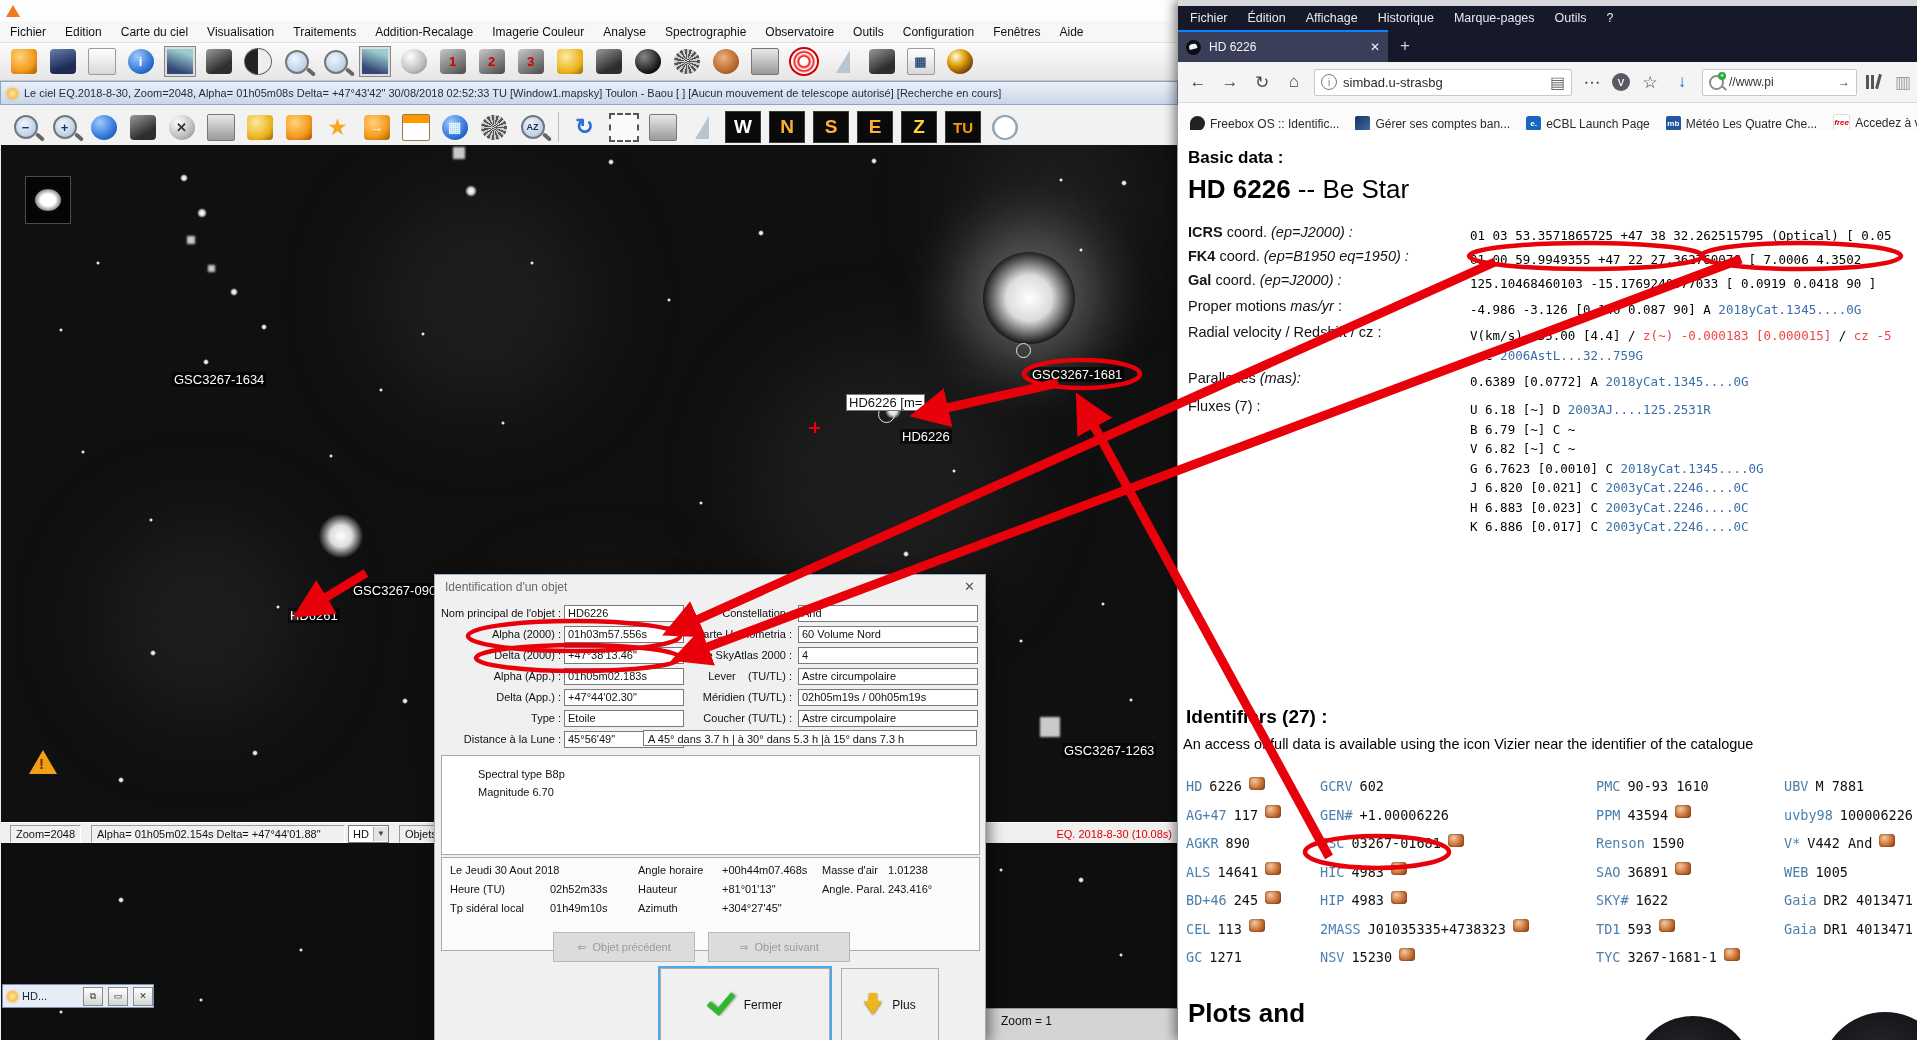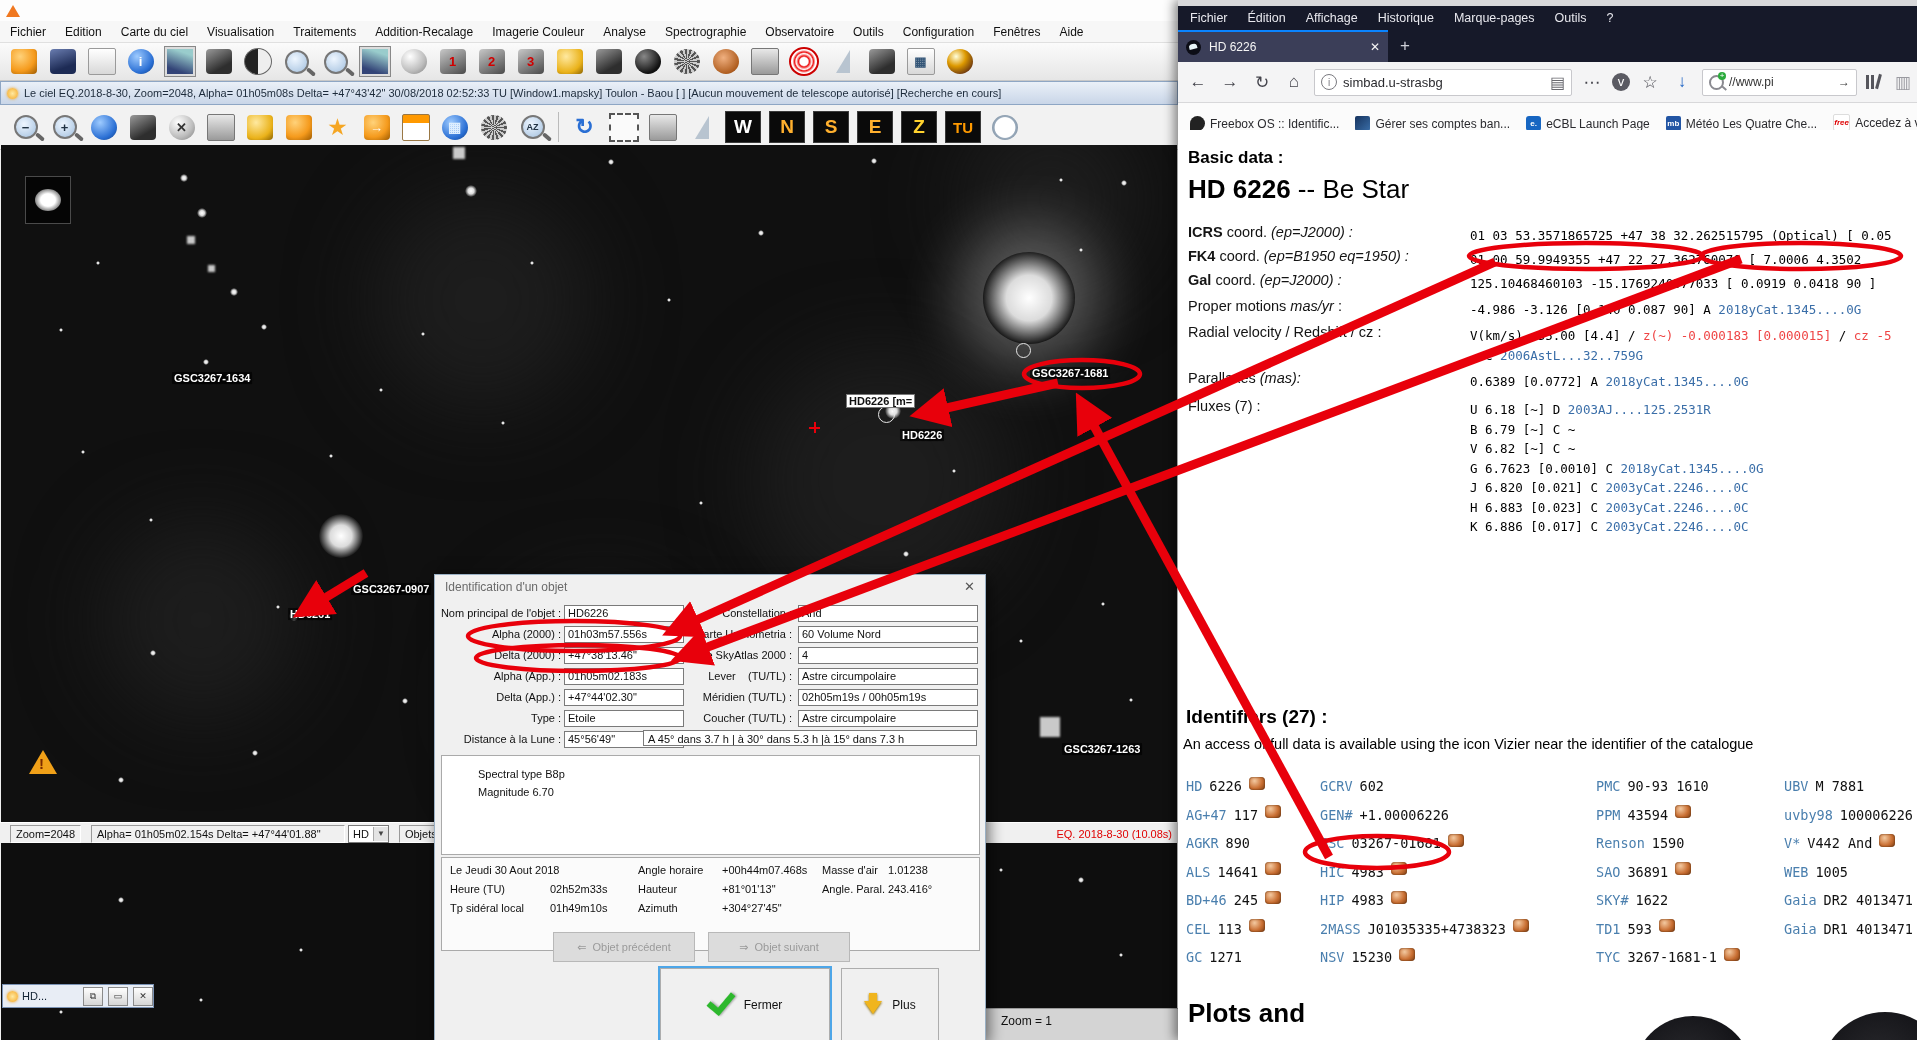--- a/index.html
+++ b/index.html
@@ -44,21 +44,21 @@
   .sunico{width:11px;height:11px;border-radius:50%;background:radial-gradient(#ffe9a0,#f5a623);box-shadow:0 0 3px #f5a623;}
 
   
   .sky{position:absolute;left:1px;top:145px;width:1176px;height:677px;background:#101010;overflow:hidden;}
   .sky2{position:absolute;left:1px;top:843px;width:1176px;height:197px;background:#0e0e0e;overflow:hidden;}
   .patch{position:absolute;border-radius:50%;background:#1d1d1d;filter:blur(40px);}
   .st{position:absolute;border-radius:50%;background:radial-gradient(circle,#fff 0%,rgba(255,255,255,.85) 35%,rgba(255,255,255,0) 72%);}
   .stbig{box-shadow:0 0 60px 25px rgba(255,255,255,.30);}
   .px{position:absolute;background:#c9c9c9;filter:blur(1.2px);}
   .ring{position:absolute;border:1.5px solid #e8e8e8;border-radius:50%;}
-  .slb{position:absolute;color:#fff;font-size:11px;text-shadow:0 0 3px #000,1px 1px 2px #000;white-space:nowrap;background:rgba(0,0,0,.55);padding:0 2px;font-weight:bold;}
+  .slb{position:absolute;color:#fff;font-size:13px;text-shadow:0 0 3px #000,1px 1px 2px #000;white-space:nowrap;background:rgba(0,0,0,.55);padding:0 2px;}
   .tt{background:#fff;color:#111;border:1px solid #777;text-shadow:none;}
   .cross{position:absolute;width:11px;height:11px;}
   .cross::before,.cross::after{content:"";position:absolute;background:#e8000b;}
   .cross::before{left:5px;top:0;width:1.5px;height:11px;}
   .cross::after{left:0;top:5px;width:11px;height:1.5px;}
   .finder{position:absolute;left:24px;top:31px;width:44px;height:46px;background:#050505;border:1px solid #4a4a4a;}
   .finder::after{content:"";position:absolute;left:9px;top:12px;width:26px;height:22px;border-radius:50%;background:radial-gradient(#fff 40%,rgba(255,255,255,.2) 90%);}
   .warn{position:absolute;left:28px;top:605px;width:0;height:0;border-left:14px solid transparent;border-right:14px solid transparent;border-bottom:24px solid #f0a018;}
   .warn::after{content:"!";position:absolute;left:-4px;top:5px;color:#7a2a00;font-weight:bold;font-size:15px;}
 

